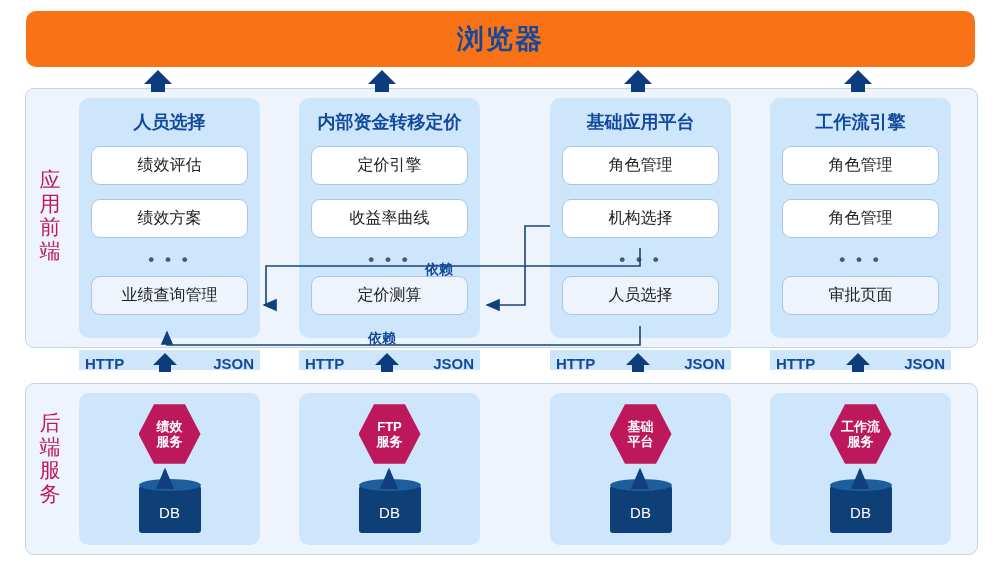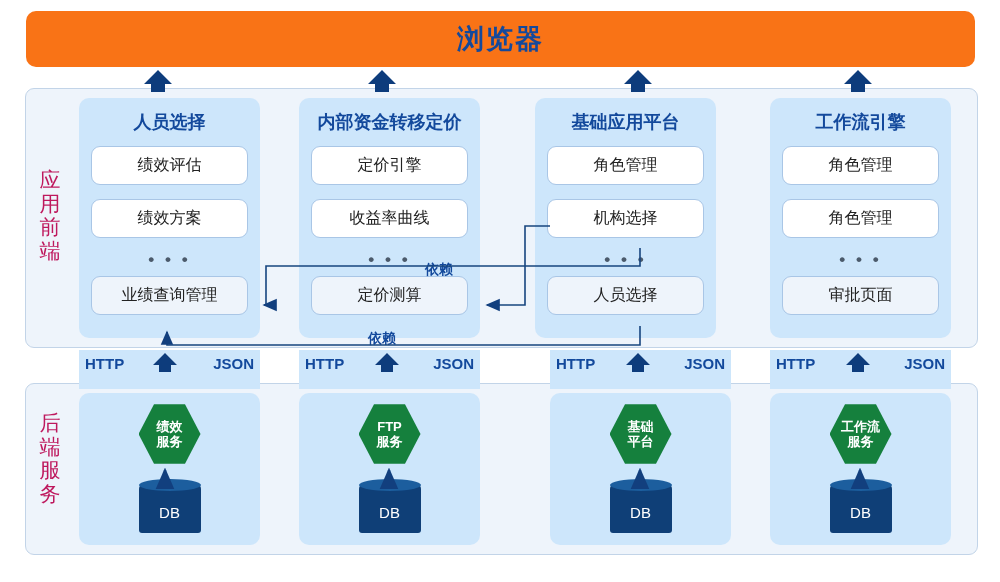--- a/index.html
+++ b/index.html
@@ -55,36 +55,36 @@
   .mod.m1{top:48px;}
   .mod.m2{top:101px;}
   .mod.m3{top:178px;}
   .dots{
     position:absolute;left:0;right:0;top:152px;text-align:center;
     font-size:17px;font-weight:bold;color:#4b5a6b;letter-spacing:3px;
   }
 
   
   .proto-band{
-    position:absolute;top:350px;width:181px;height:39px;background:#cde6fb;
+    position:absolute;top:350px;width:181px;height:20px;background:#cde6fb;
   }
   .proto-band .lbl{
     position:absolute;top:5px;font-size:15px;font-weight:bold;color:#13499c;
   }
   .proto-band .lbl.http{left:6px;}
   .proto-band .lbl.json{right:6px;}
 
   
   .svc-col{
     position:absolute;top:393px;width:181px;height:152px;
     background:#cde6fb;border-radius:10px;box-sizing:border-box;
   }
   .hexagon{
     position:absolute;left:50%;top:10px;width:62px;height:62px;margin-left:-31px;
-    background:#15803d;
+    background:#be185d;
     clip-path:polygon(25% 2%,75% 2%,100% 50%,75% 98%,25% 98%,0% 50%);
     display:flex;flex-direction:column;align-items:center;justify-content:center;
     color:#ffffff;font-size:13px;font-weight:bold;line-height:1.18;text-align:center;
   }
   .db{
     position:absolute;left:50%;top:92px;width:62px;height:48px;margin-left:-31px;
     background:#0f3f77;border-radius:4px 4px 3px 3px;
     display:flex;align-items:center;justify-content:center;
     color:#ffffff;font-size:15px;font-weight:normal;
   }
@@ -151,21 +151,21 @@
   <div class="svc-col" style="left:299px">
     <div class="hexagon">
       <span>FTP</span>
       <span>服务</span>
     </div>
     <div class="db">
       <span class="dbtxt">DB</span>
     </div>
   </div>
 
-  <div class="app-col" style="left:535px">
+  <div class="app-col" style="left:550px">
     <div class="col-title">基础应用平台</div>
     <div class="mod m1">角色管理</div>
     <div class="mod m2">机构选择</div>
     <div class="dots">• • •</div>
     <div class="mod m3 tinted">人员选择</div>
   </div>
   <div class="proto-band" style="left:550px">
     <span class="lbl http">HTTP</span>
     <span class="lbl json">JSON</span>
   </div>

